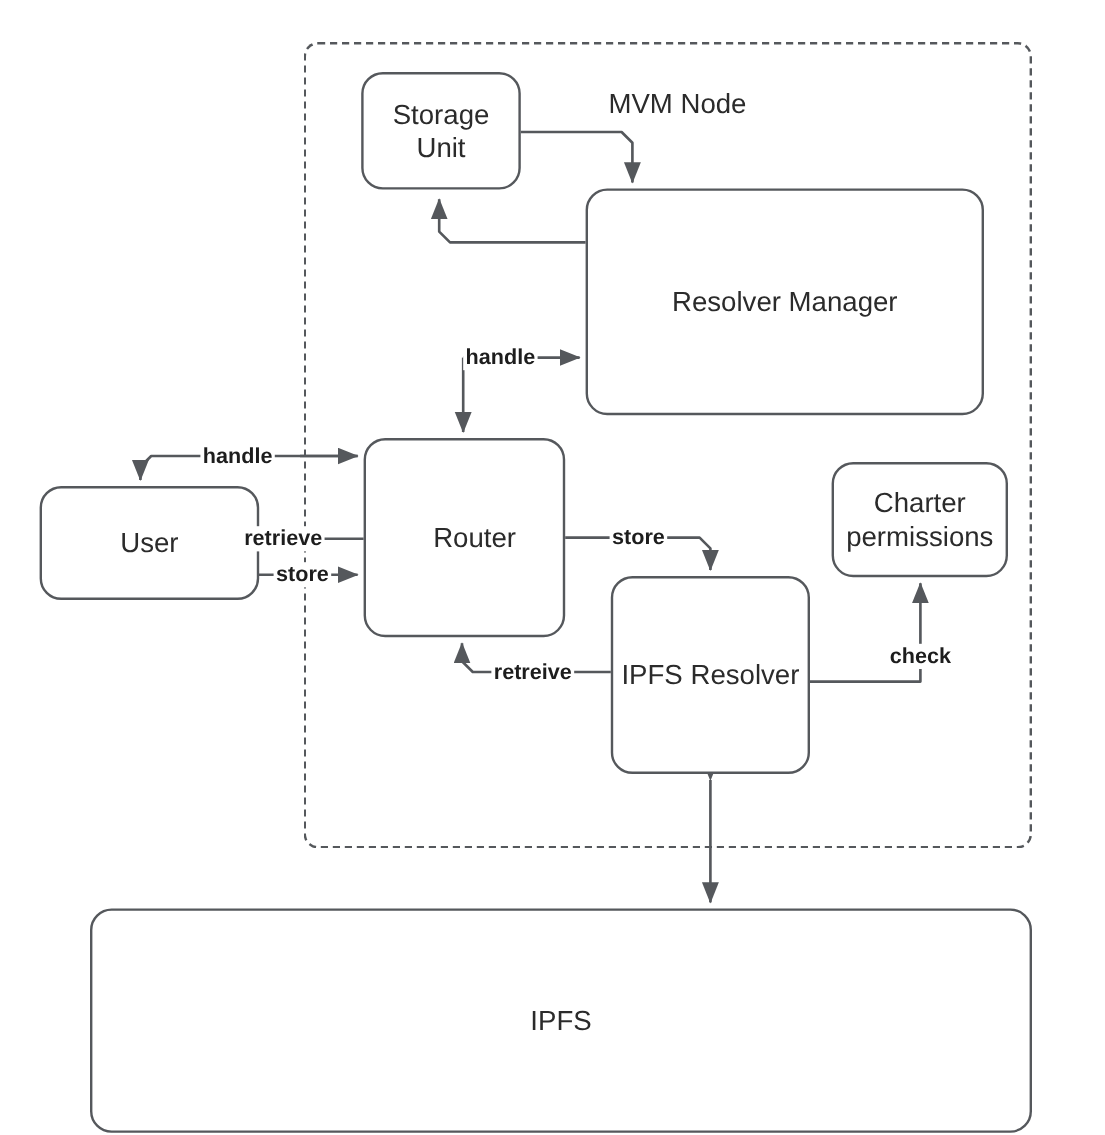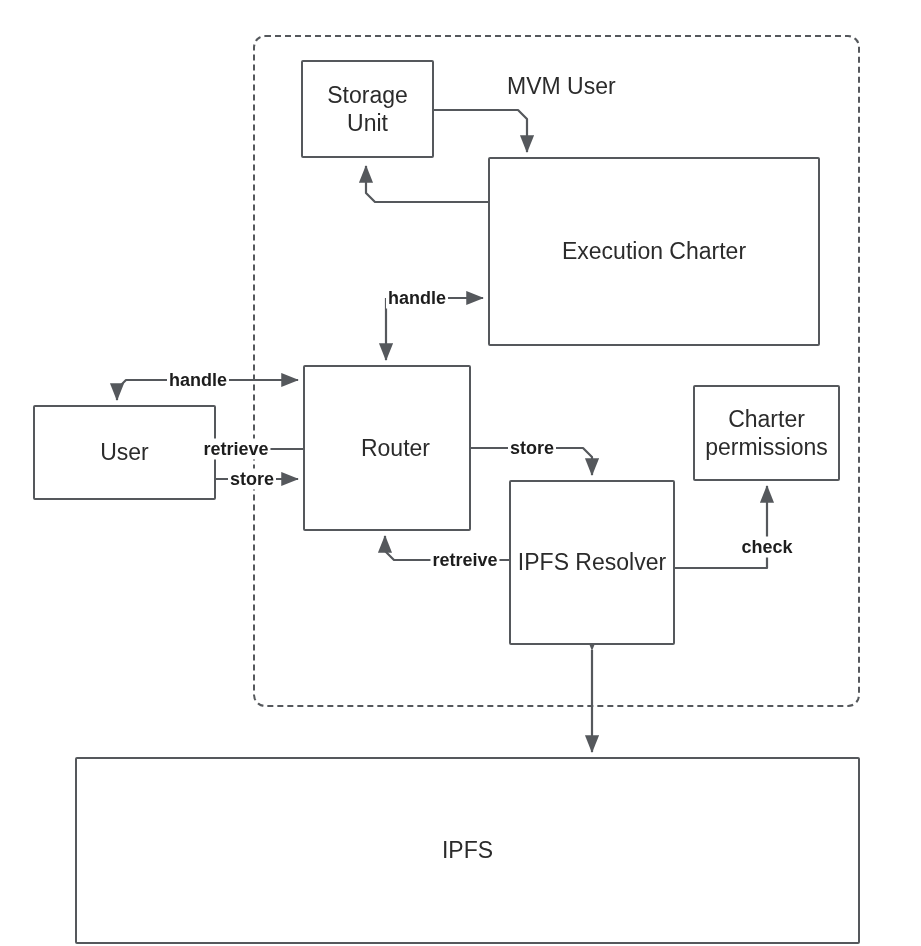--- a/index.html
+++ b/index.html
@@ -22,21 +22,21 @@
     left: 0;
     top: 0;
     width: 921px;
     height: 946px;
     pointer-events: none;
   }
   .node {
     position: absolute;
     box-sizing: border-box;
     border: 2.5px solid #55585c;
-    border-radius: 2px;
+    border-radius: 18px;
     background: #ffffff;
     display: flex;
     align-items: center;
     justify-content: center;
     text-align: center;
     color: #2b2b2b;
     font-size: 23px;
     line-height: 1.22;
     font-weight: 400;
     z-index: 3;
@@ -108,29 +108,29 @@
       <path d="M509,560 L394,560 L385,551 L385,536" marker-end="url(#arrowhead)"></path>
 
       <path d="M675,568 L767,568 L767,486" marker-end="url(#arrowhead)"></path>
 
       <path d="M592,650 L592,752" marker-end="url(#arrowhead)" marker-start="url(#arrowhead)"></path>
     </g>
   </svg>
 
   <div class="group-boundary" style="left:253px; top:35px; width:607px; height:672px;"></div>
 
-  <div class="group-title" style="left:504px; top:73px;">MVM User</div>
+  <div class="group-title" style="left:504px; top:73px;">MVM Node</div>
 
   <div class="node" style="left:301px; top:60px; width:133px; height:98px;">
     <span class="node-label">Storage
 Unit</span>
   </div>
 
   <div class="node" style="left:488px; top:157px; width:332px; height:189px;">
-    <span class="node-label">Execution Charter</span>
+    <span class="node-label">Resolver Manager</span>
   </div>
 
   <div class="node" style="left:33px; top:405px; width:183px; height:95px;">
     <span class="node-label">User</span>
   </div>
 
   <div class="node" style="left:303px; top:365px; width:168px; height:166px;padding-left:17px;">
     <span class="node-label">Router</span>
   </div>
 
@@ -145,16 +145,16 @@
 
   <div class="node" style="left:75px; top:757px; width:785px; height:187px;">
     <span class="node-label">IPFS</span>
   </div>
 
   <div class="edge-label" style="left:417px; top:298px;">handle</div>
   <div class="edge-label" style="left:198px; top:380px;">handle</div>
   <div class="edge-label" style="left:236px; top:449px;">retrieve</div>
   <div class="edge-label" style="left:252px; top:479px;">store</div>
   <div class="edge-label" style="left:532px; top:448px;">store</div>
-  <div class="edge-label" style="left:444px; top:560px;margin-left:21px;">retreive</div>
+  <div class="edge-label" style="left:444px; top:560px;">retreive</div>
   <div class="edge-label" style="left:767px; top:547px;">check</div>
 
 </div>
 
 </body></html>

